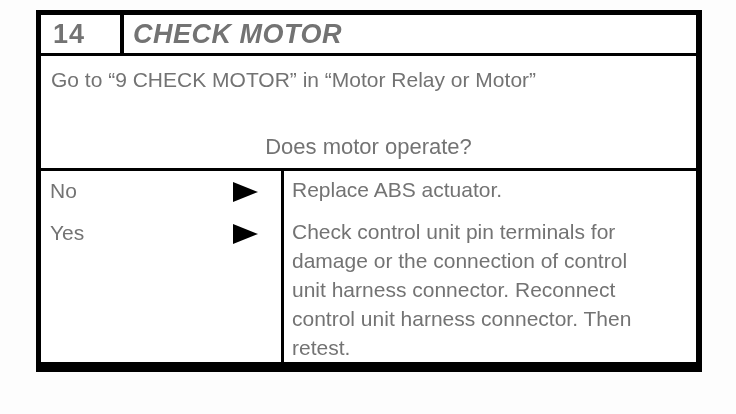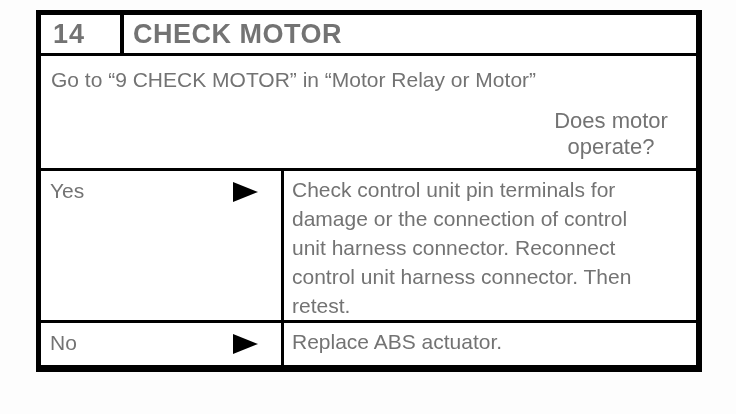--- a/index.html
+++ b/index.html
@@ -52,28 +52,29 @@
   .title-cell {
     flex: 1;
     display: flex;
     align-items: center;
     padding-left: 9px;
     font-size: 27px;
     font-weight: bold;
     letter-spacing: 0.5px;
     white-space: nowrap;
     overflow: hidden;
+    font-style: italic;
   }
   
   .question-section {
     box-sizing: border-box;
     height: 115px;
     border-bottom: 3px solid #000;
     display: flex;
-    flex-direction: row;
+    flex-direction: column;
     padding: 9px 10px 8px 10px;
     overflow: hidden;
   }
   .instruction {
     font-size: 21px;
     line-height: 29px;
     white-space: nowrap;
   }
   .question {
     margin-top: auto;
@@ -136,34 +137,34 @@
     <div class="header-row">
       <div class="step-cell">14</div>
       <div class="title-cell">CHECK MOTOR</div>
     </div>
 
     <div class="question-section">
       <div class="instruction">Go to “9 CHECK MOTOR” in “Motor Relay or Motor”</div>
       <div class="question">Does motor operate?</div>
     </div>
 
+    <div class="outcome-row no-row">
+      <div class="answer-cell">
+        <span>No</span>
+        <span class="arrow-right"></span>
+      </div>
+      <div class="action-cell">
+        <p>Replace ABS actuator.</p>
+      </div>
+    </div>
+
     <div class="outcome-row yes-row">
       <div class="answer-cell">
         <span>Yes</span>
         <span class="arrow-right"></span>
       </div>
       <div class="action-cell">
         <p>Check control unit pin terminals for damage or the connection of control unit harness connector. Reconnect control unit harness connector. Then retest.</p>
       </div>
     </div>
 
-    <div class="outcome-row no-row">
-      <div class="answer-cell">
-        <span>No</span>
-        <span class="arrow-right"></span>
-      </div>
-      <div class="action-cell">
-        <p>Replace ABS actuator.</p>
-      </div>
-    </div>
-
   </div>
 </div>
 
 </body></html>

